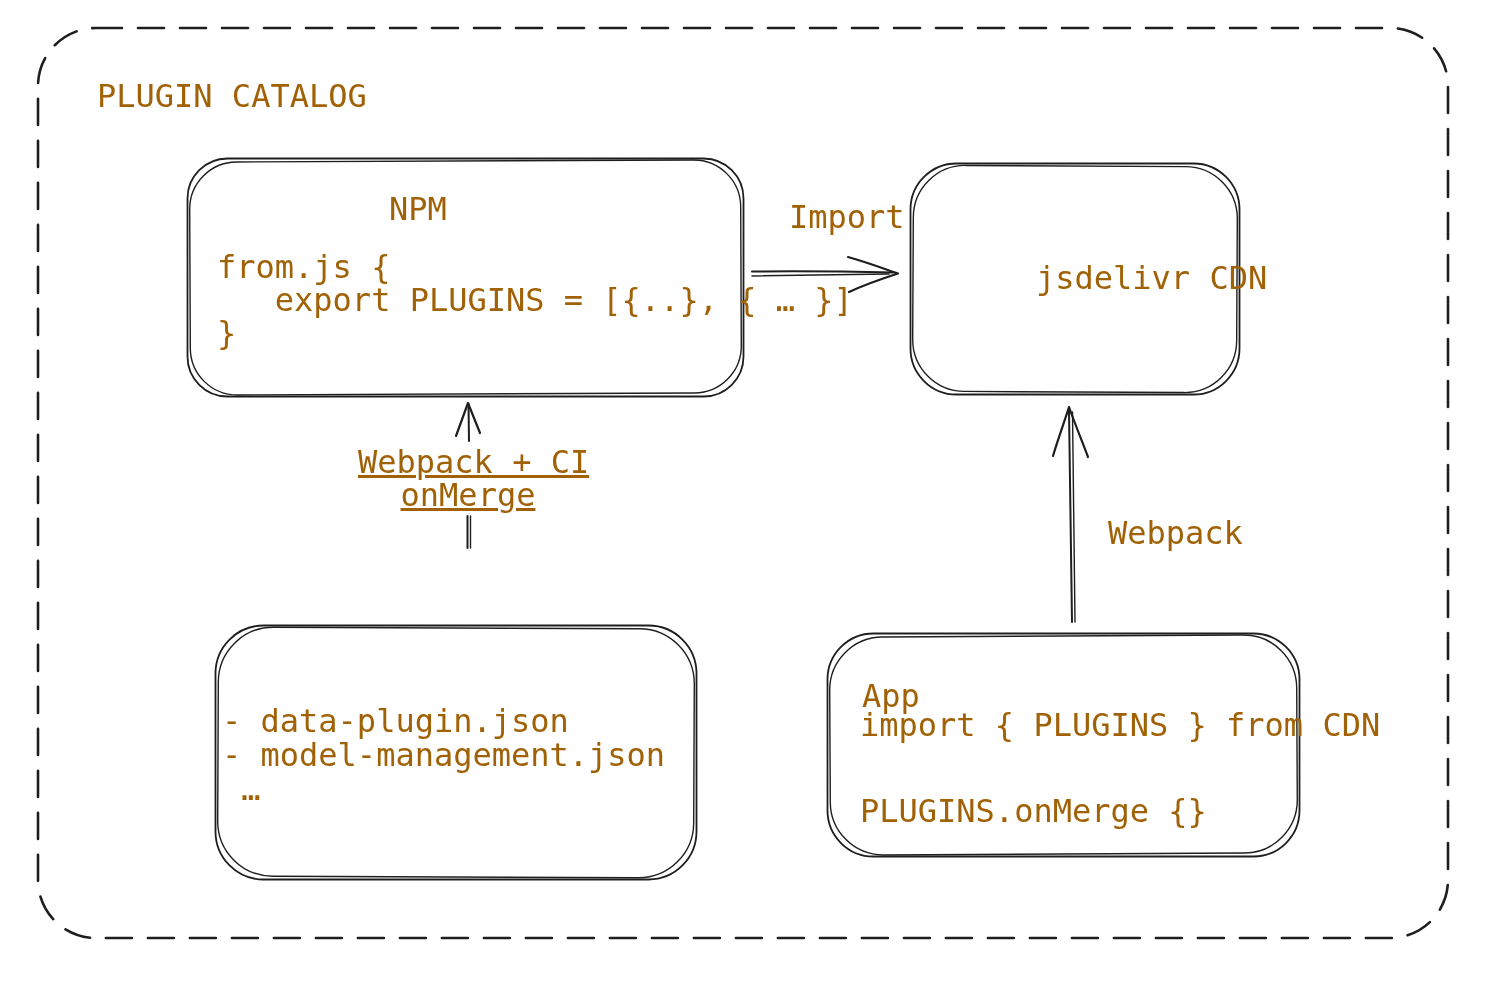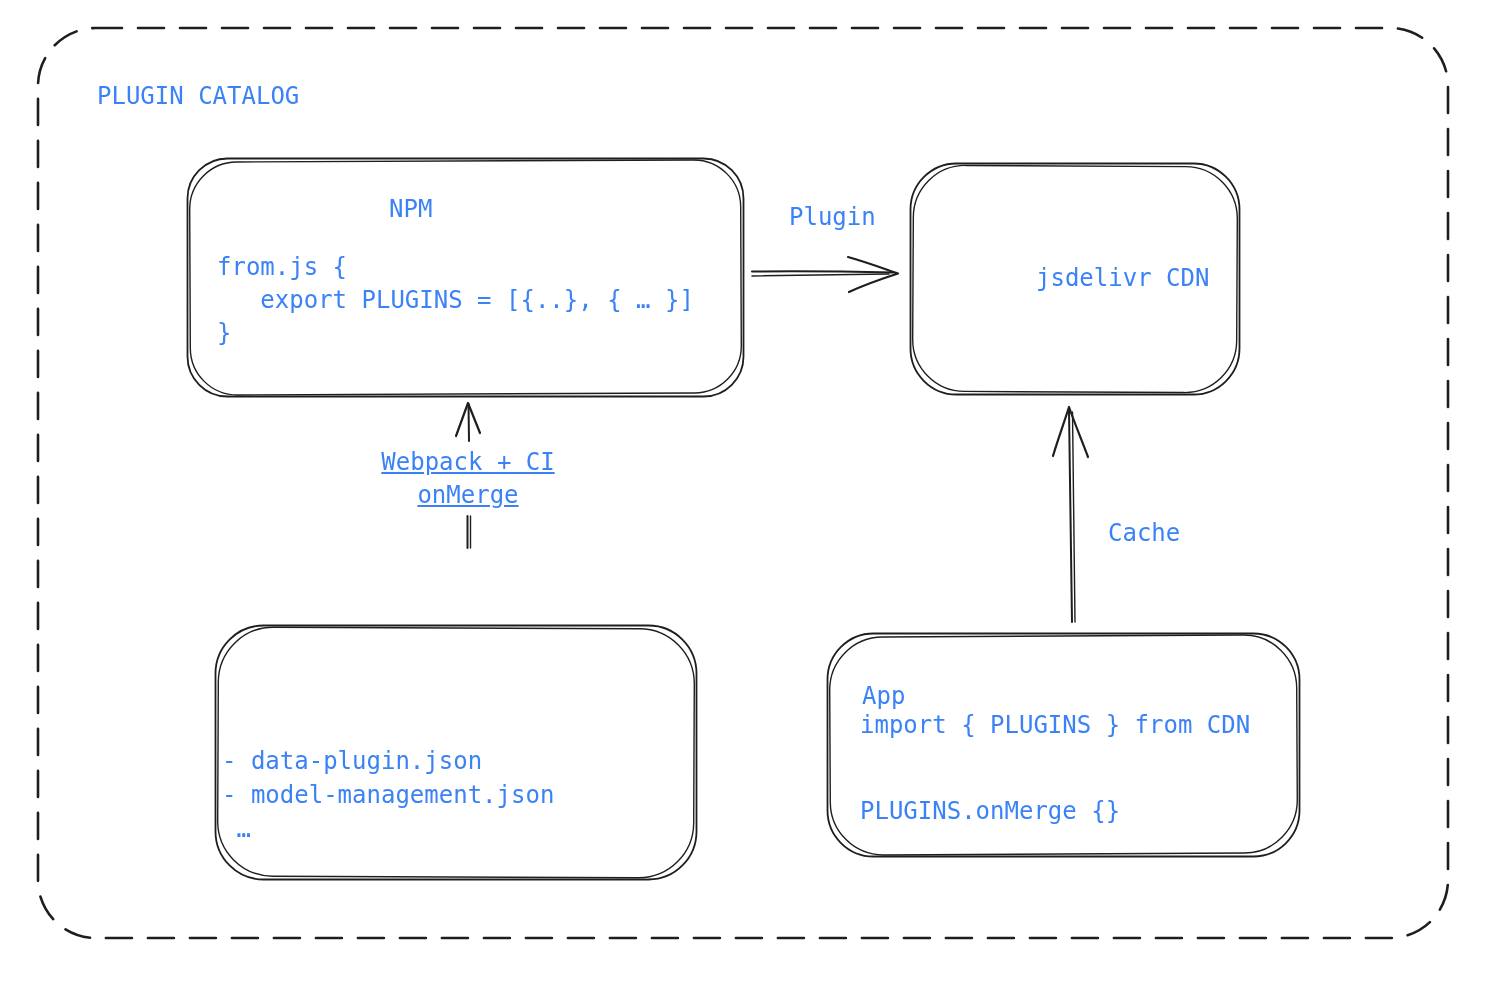--- a/index.html
+++ b/index.html
@@ -7,24 +7,24 @@
     position:relative;
     width:1506px;height:1002px;
     background:#ffffff;
     font-family:"DejaVu Sans Mono","Liberation Mono",monospace;
     color:#1e1e1e;
     overflow:hidden;
   }
   #sketch{position:absolute;left:0;top:0;}
   .lbl{
     position:absolute;
-    font-size:24px;
+    font-size:32px;
     line-height:30px;
     white-space:pre;
-    color:#3b82f6;
+    color:#a16207;
   }
   .code{line-height:33px;}
   .centered{text-align:center;text-decoration:underline;}
 </style>
 </head>
 <body>
 
 <div id="stage">
 
   <svg id="sketch" width="1506" height="1002" viewBox="0 0 1506 1002" fill="none" stroke="#1e1e1e" stroke-linecap="round" stroke-linejoin="round">
@@ -73,28 +73,28 @@
 
   <div class="lbl" style="left:97px;top:81px;">PLUGIN CATALOG</div>
 
   <div class="lbl" style="left:389px;top:194px;">NPM</div>
   <div class="lbl code" style="left:217px;top:251px;">from.js {
    export PLUGINS = [{..}, { … }]
 }</div>
 
   <div class="lbl" style="left:1036px;top:263px;">jsdelivr CDN</div>
 
-  <div class="lbl" style="left:789px;top:202px;">Plugin</div>
+  <div class="lbl" style="left:789px;top:202px;">Import</div>
 
   <div class="lbl code centered" style="left:358px;top:446px;width:220px;">Webpack + CI
 onMerge</div>
 
-  <div class="lbl" style="left:1108px;top:518px;">Cache</div>
+  <div class="lbl" style="left:1108px;top:518px;">Webpack</div>
 
-  <div class="lbl code" style="left:222px;top:704px;line-height:34px;margin-top:40px;">- data-plugin.json
+  <div class="lbl code" style="left:222px;top:704px;line-height:34px;">- data-plugin.json
 - model-management.json
  …</div>
 
   <div class="lbl" style="left:862px;top:681px;text-align:center;">App</div>
   <div class="lbl" style="left:860px;top:710px;">import { PLUGINS } from CDN</div>
   <div class="lbl" style="left:860px;top:796px;">PLUGINS.onMerge {}</div>
 
 </div>
 
 </body></html>

